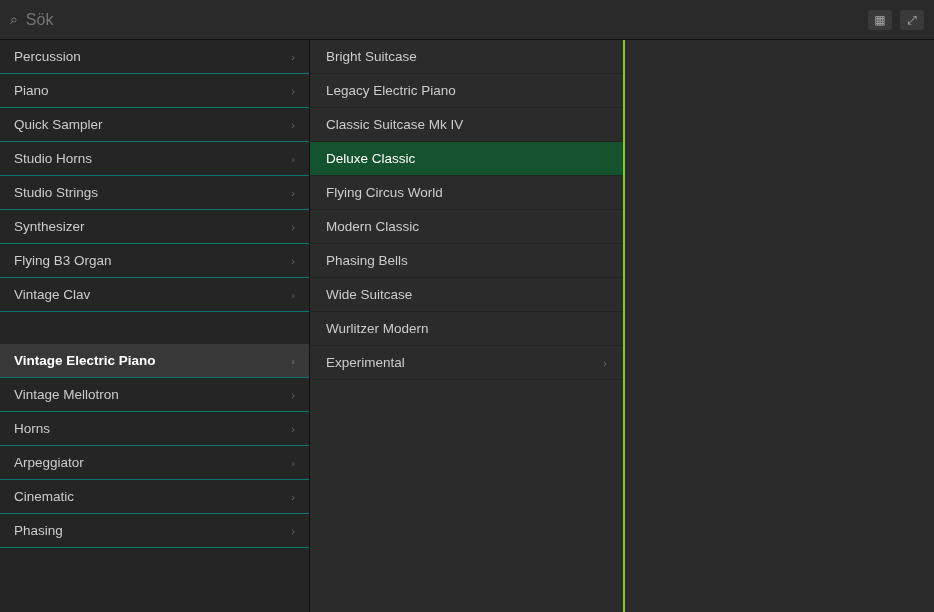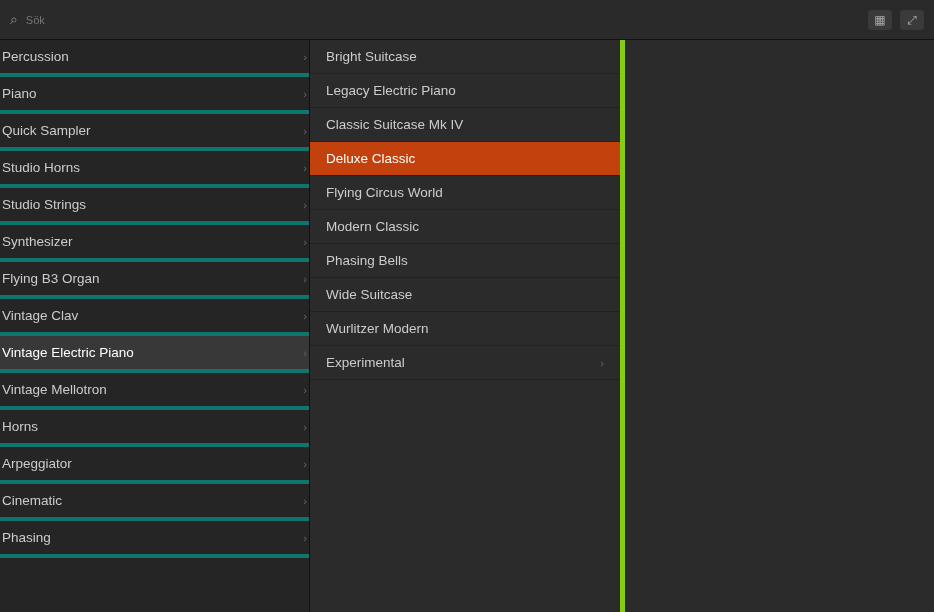--- a/index.html
+++ b/index.html
@@ -26,21 +26,21 @@
       height: 40px;
       flex-shrink: 0;
     }
 
     .search-bar input {
       flex: 1;
       background: transparent;
       border: none;
       outline: none;
       color: #ccc;
-      font-size: 11px;
+      font-size: 16px;
     }
 
     .search-icon-wrap {
       color: #888;
       font-size: 14px;
     }
 
     .search-right-icons {
       display: flex;
       gap: 8px;
@@ -78,64 +78,65 @@
     }
 
     .left-panel::-webkit-scrollbar { width: 6px; }
     .left-panel::-webkit-scrollbar-track { background: #252525; }
     .left-panel::-webkit-scrollbar-thumb { background: #444; border-radius: 3px; }
 
     .menu-item {
       display: flex;
       align-items: center;
       justify-content: space-between;
-      padding: 9px 2px;
+      padding: 9px 14px;
       cursor: pointer;
       font-size: 13.5px;
       color: #ccc;
-      border-bottom: 4px solid #0f766e;
+      border-bottom: 1px solid #0f766e;
     }
 
     .menu-item.active {
       background: #383838;
       color: #fff;
-      font-weight: 400;
+      font-weight: 700;
+      margin-top: 32px;
     }
 
     .menu-item .chevron {
       color: #666;
       font-size: 11px;
     }
 
     
     .middle-panel {
       width: 315px;
       background: #2b2b2b;
       overflow-y: auto;
       flex-shrink: 0;
-      border-right: 5px solid #84cc16;
+      border-right: 2px solid #84cc16;
     }
 
     .middle-panel::-webkit-scrollbar { width: 6px; }
     .middle-panel::-webkit-scrollbar-track { background: #2b2b2b; }
     .middle-panel::-webkit-scrollbar-thumb { background: #444; border-radius: 3px; }
 
     .sub-item {
       display: flex;
       align-items: center;
       justify-content: space-between;
       padding: 9px 16px;
       cursor: pointer;
       font-size: 13.5px;
       color: #ccc;
       border-bottom: 1px solid #222;
     }
 
     .sub-item.selected {
-      background: #c2410c;
+      background: #14532d;
       color: #fff;
     }
 
     .sub-item .chevron {
       color: #666;
       font-size: 11px;
     }
 
     
     .right-panel {

